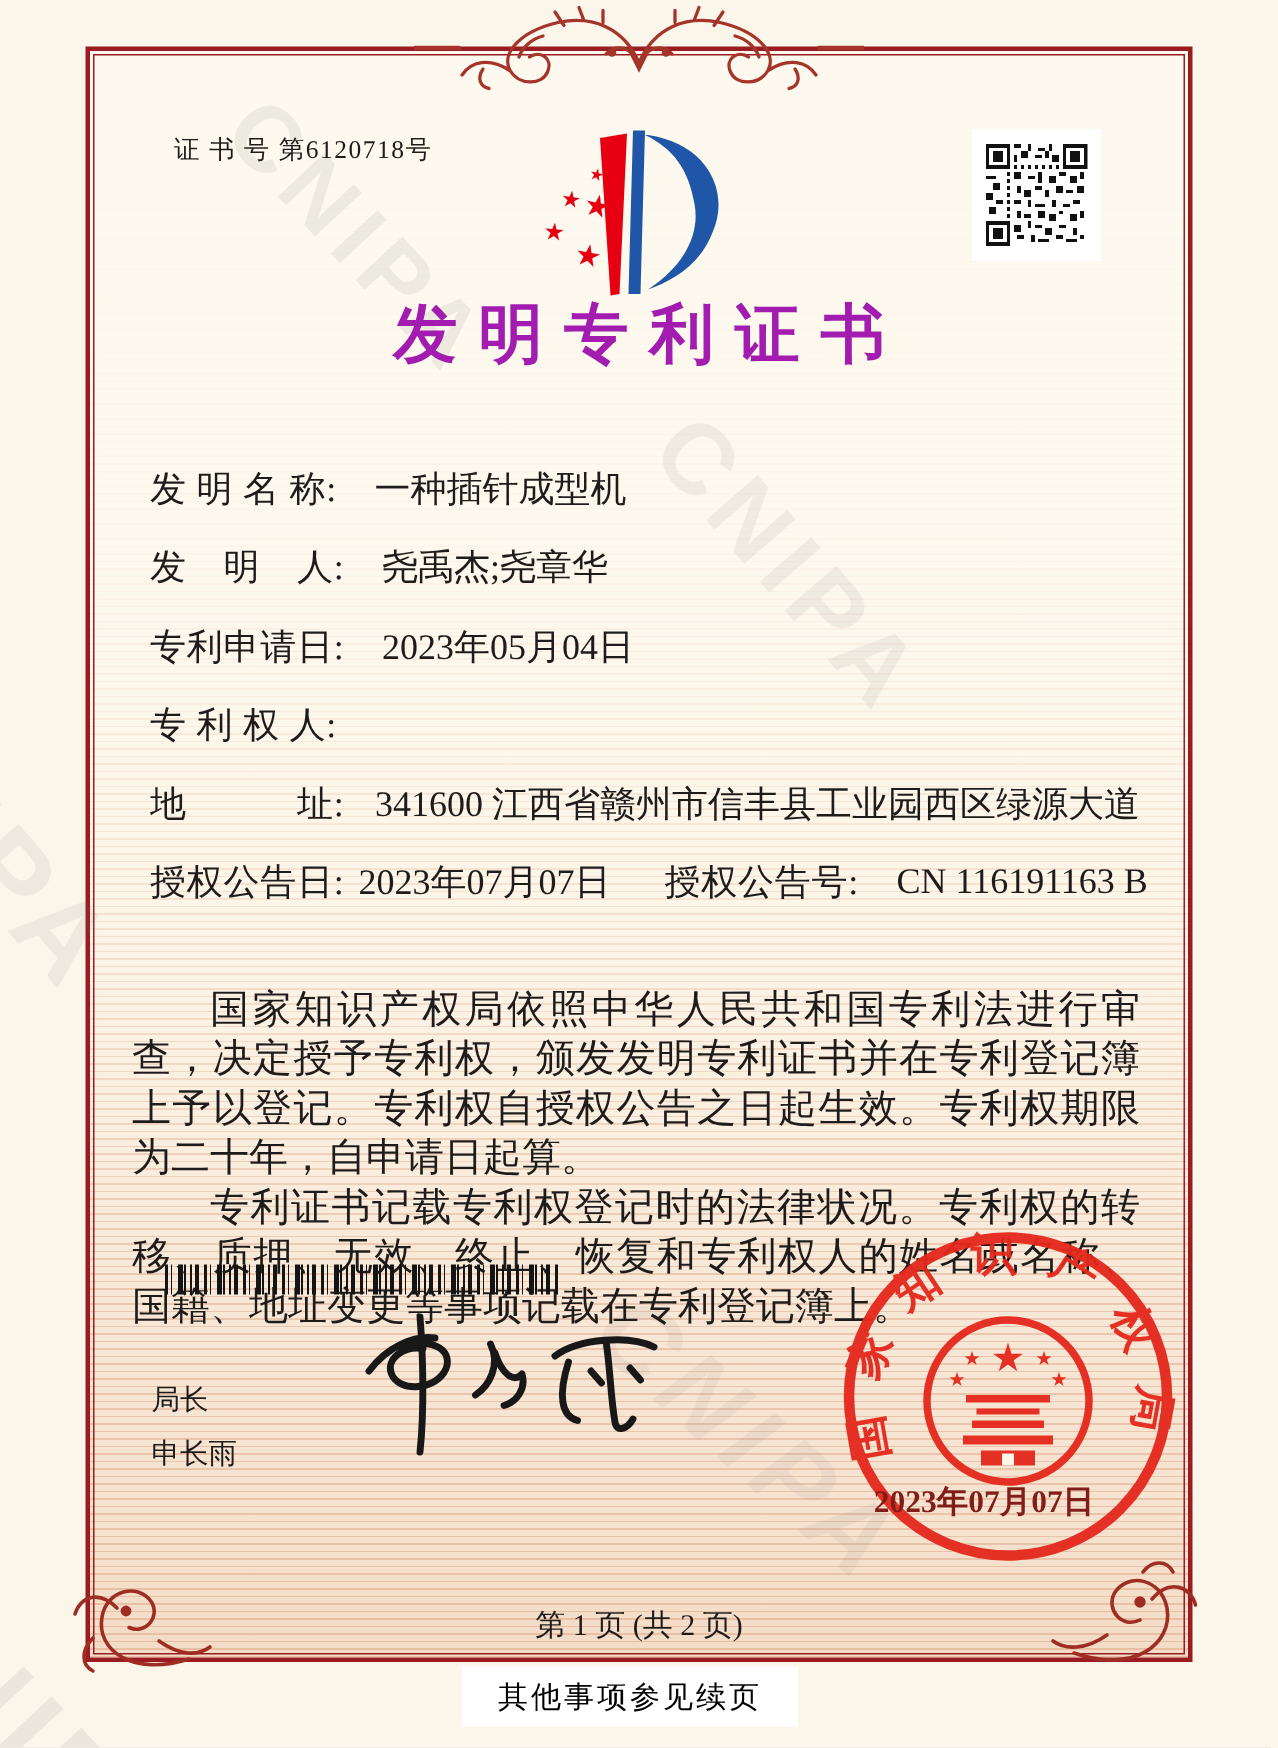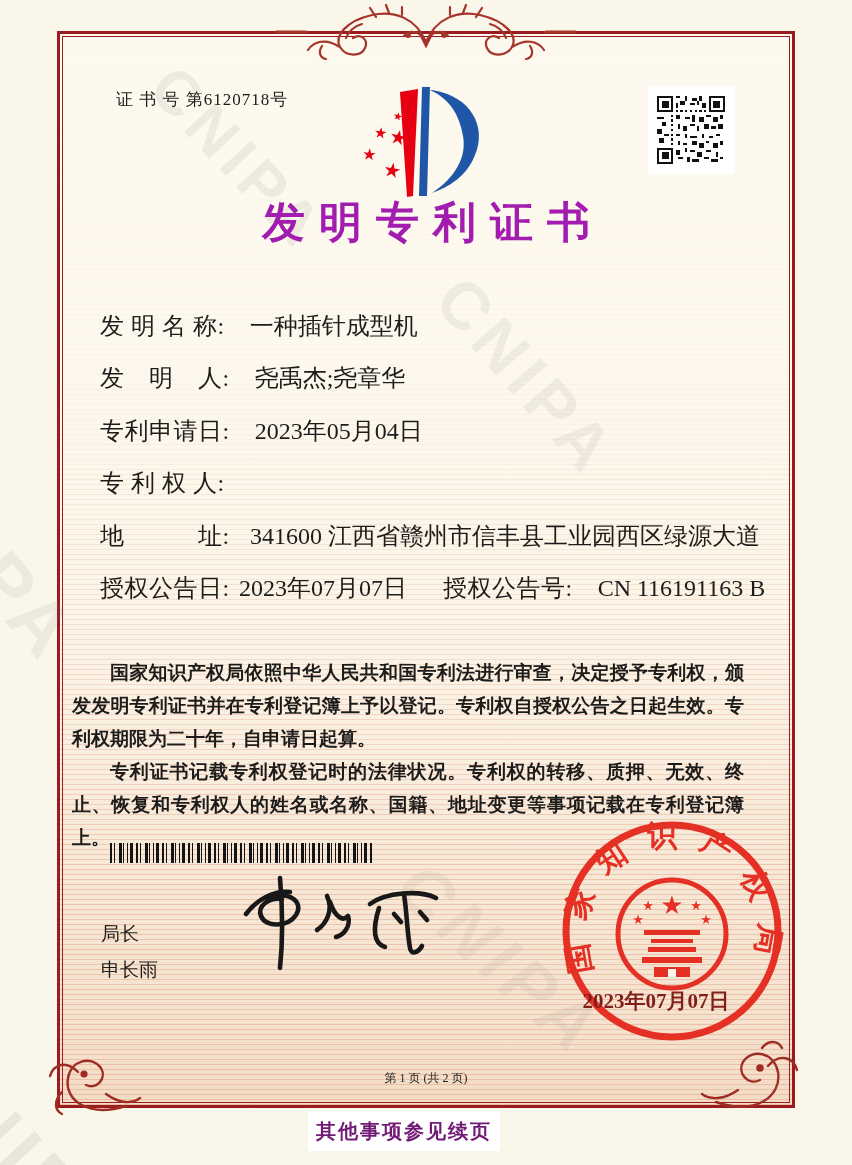--- a/index.html
+++ b/index.html
@@ -40,43 +40,43 @@
     position:absolute; left:0; top:194px; width:100%; text-align:center;
     font-size:43px; font-weight:600; letter-spacing:14px; text-indent:14px; color:#a21caf;
   }
   
   .fields{position:absolute; left:100px; top:289px; width:660px;}
   .frow{display:flex; align-items:flex-end; height:52.5px; font-size:24px;}
   .flabel{white-space:pre; display:inline-block; min-width:114px; letter-spacing:.5px;}
   .fvalue{margin-left:25px; white-space:pre;}
   .grant2{margin-left:36px; display:flex; align-items:center;}
   
-  .legal{position:absolute; left:72px; top:656px; width:672px; font-size:19px; line-height:33px; text-align:justify;font-weight:bold;}
+  .legal{position:absolute; left:88px; top:656px; width:672px; font-size:26px; line-height:33px; text-align:justify;}
   .legal p{margin:0; text-indent:2em;}
   
   .barcode{
     position:absolute; left:110px; top:843px; width:263px; height:20px;
     background:repeating-linear-gradient(90deg,
       #141414 0 2px, transparent 2px 4px,
       #141414 4px 5px, transparent 5px 9px,
       #141414 9px 12px, transparent 12px 13px,
       #141414 13px 14px, transparent 14px 17px,
       #141414 17px 18px, transparent 18px 20px,
       #141414 20px 23px, transparent 23px 26px);
   }
   
   .signer{position:absolute; left:101px; top:916px; font-size:19px; line-height:36px;}
   .signature{position:absolute; left:224px; top:868px;}
   
   .seal{position:absolute; left:556px; top:818px; opacity:.95;}
   
-  .page-num{position:absolute; left:57px; top:1070px; width:738px; text-align:center; font-size:12px;}
+  .page-num{position:absolute; left:57px; top:1070px; width:738px; text-align:center; font-size:20px;}
   .note-box{
-    position:absolute; left:308px; top:1111px; width:192px; height:40px; background:#fff;
-    display:flex; align-items:center; justify-content:center; font-size:20px; letter-spacing:2px; color:#701a75;font-weight:bold;
+    position:absolute; left:308px; top:1111px; width:224px; height:40px; background:#fff;
+    display:flex; align-items:center; justify-content:center; font-size:20px; letter-spacing:2px; color:#000000;
   }
   .orn{position:absolute; z-index:4; pointer-events:none;}
   .orn-top{left:276px; top:2px;}
   .orn-bl{left:26px; top:1044px;}
   .orn-br{left:694px; top:1036px;}
 </style>
 </head>
 <body>
 
 <div class="page">

